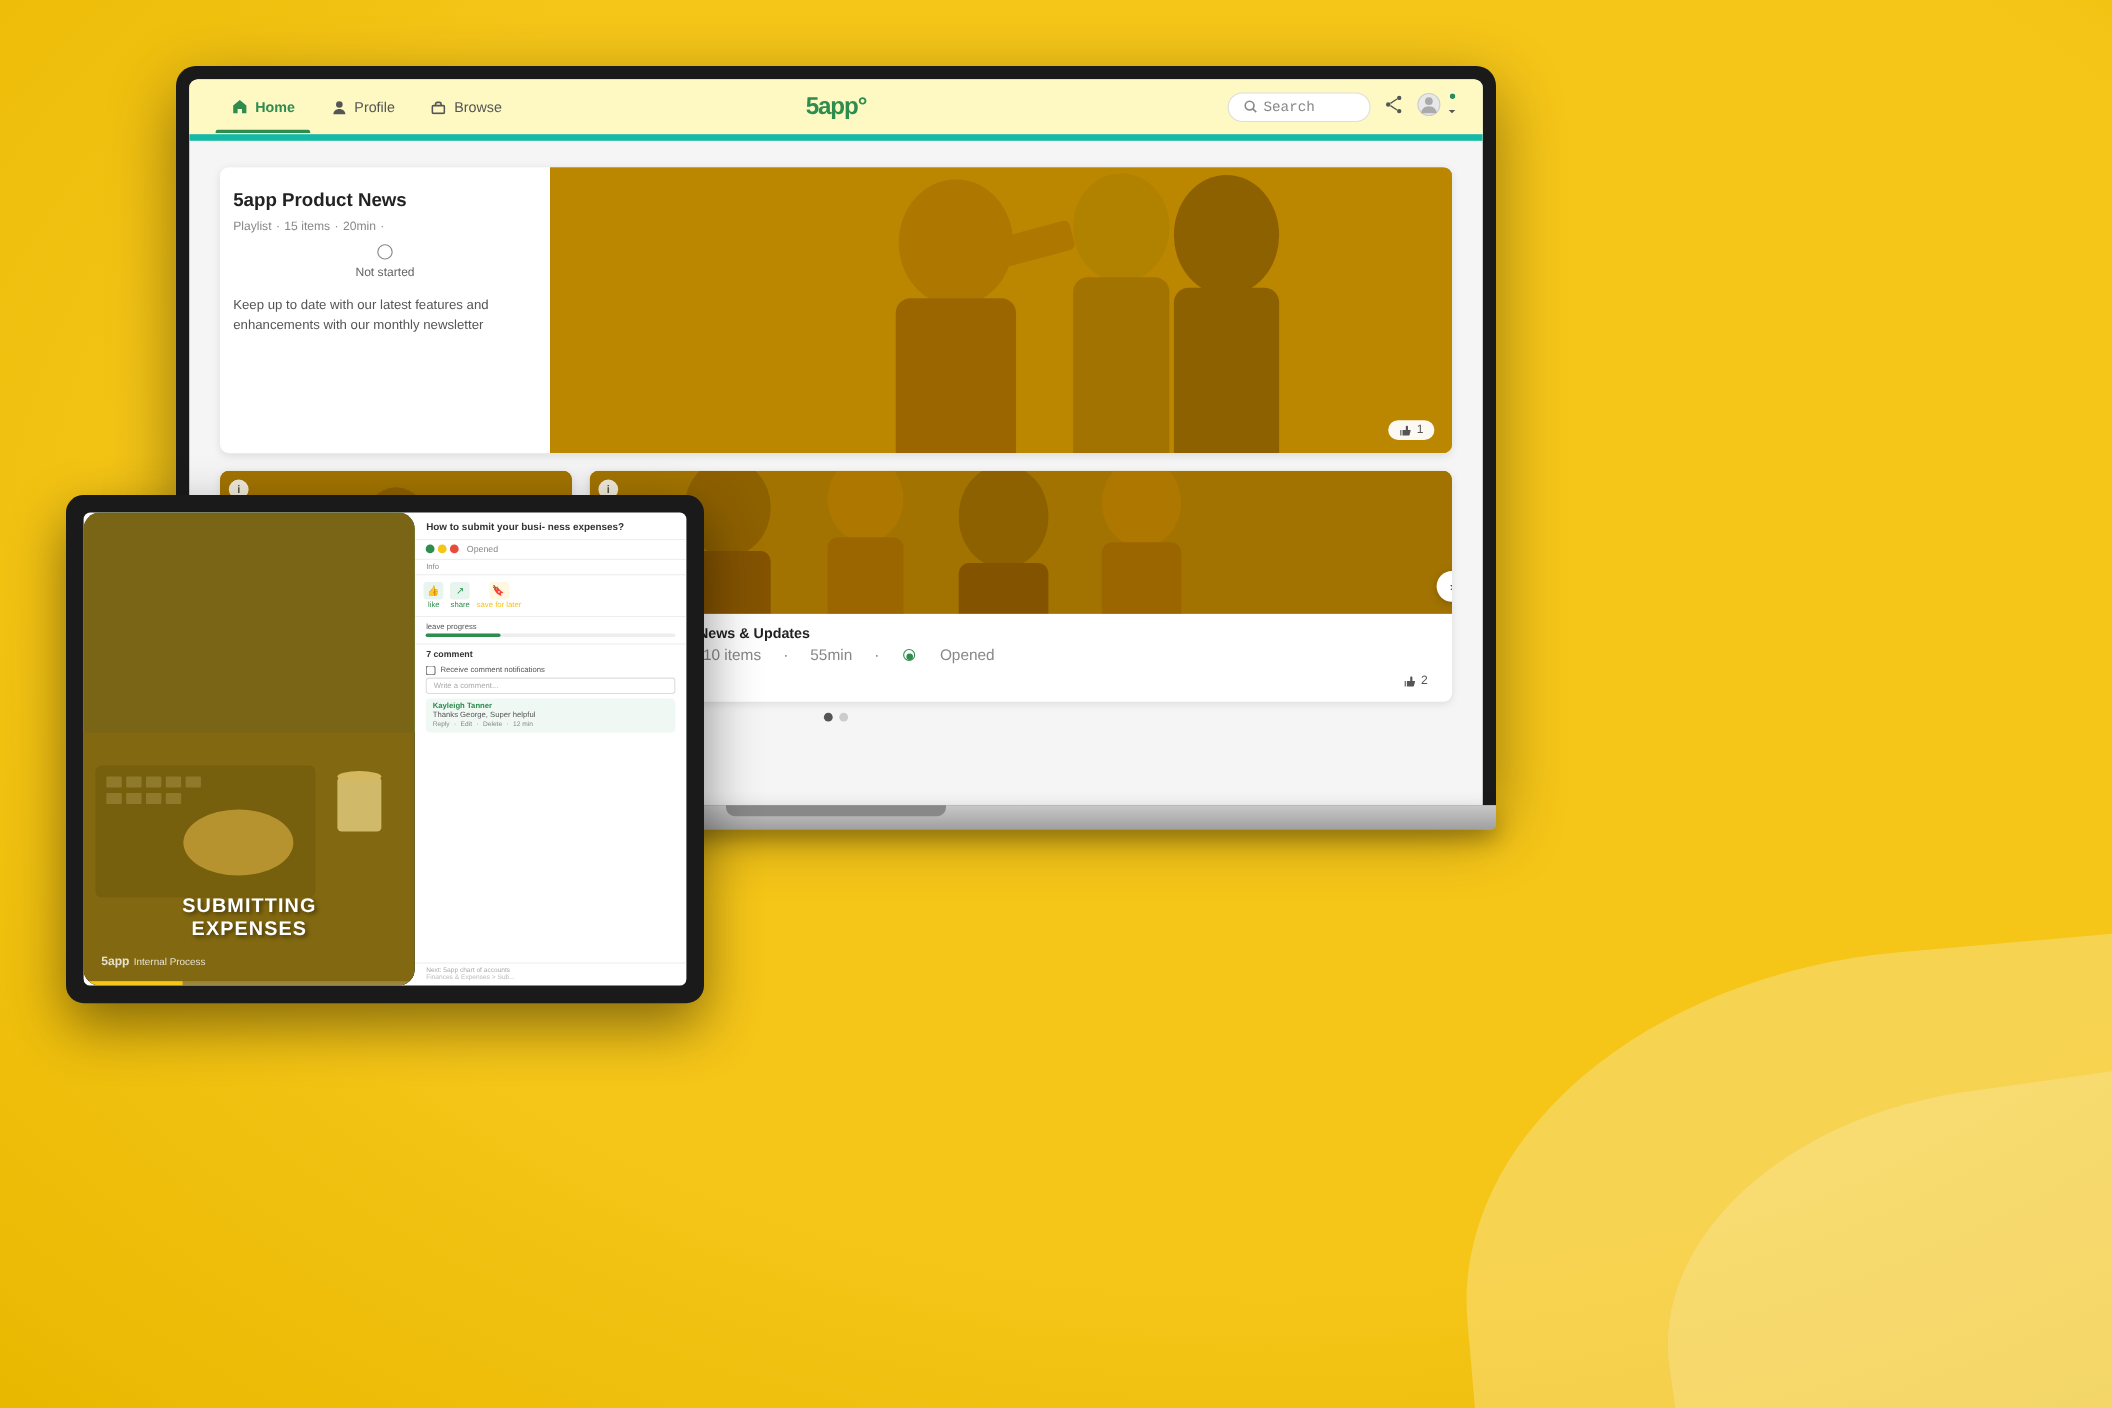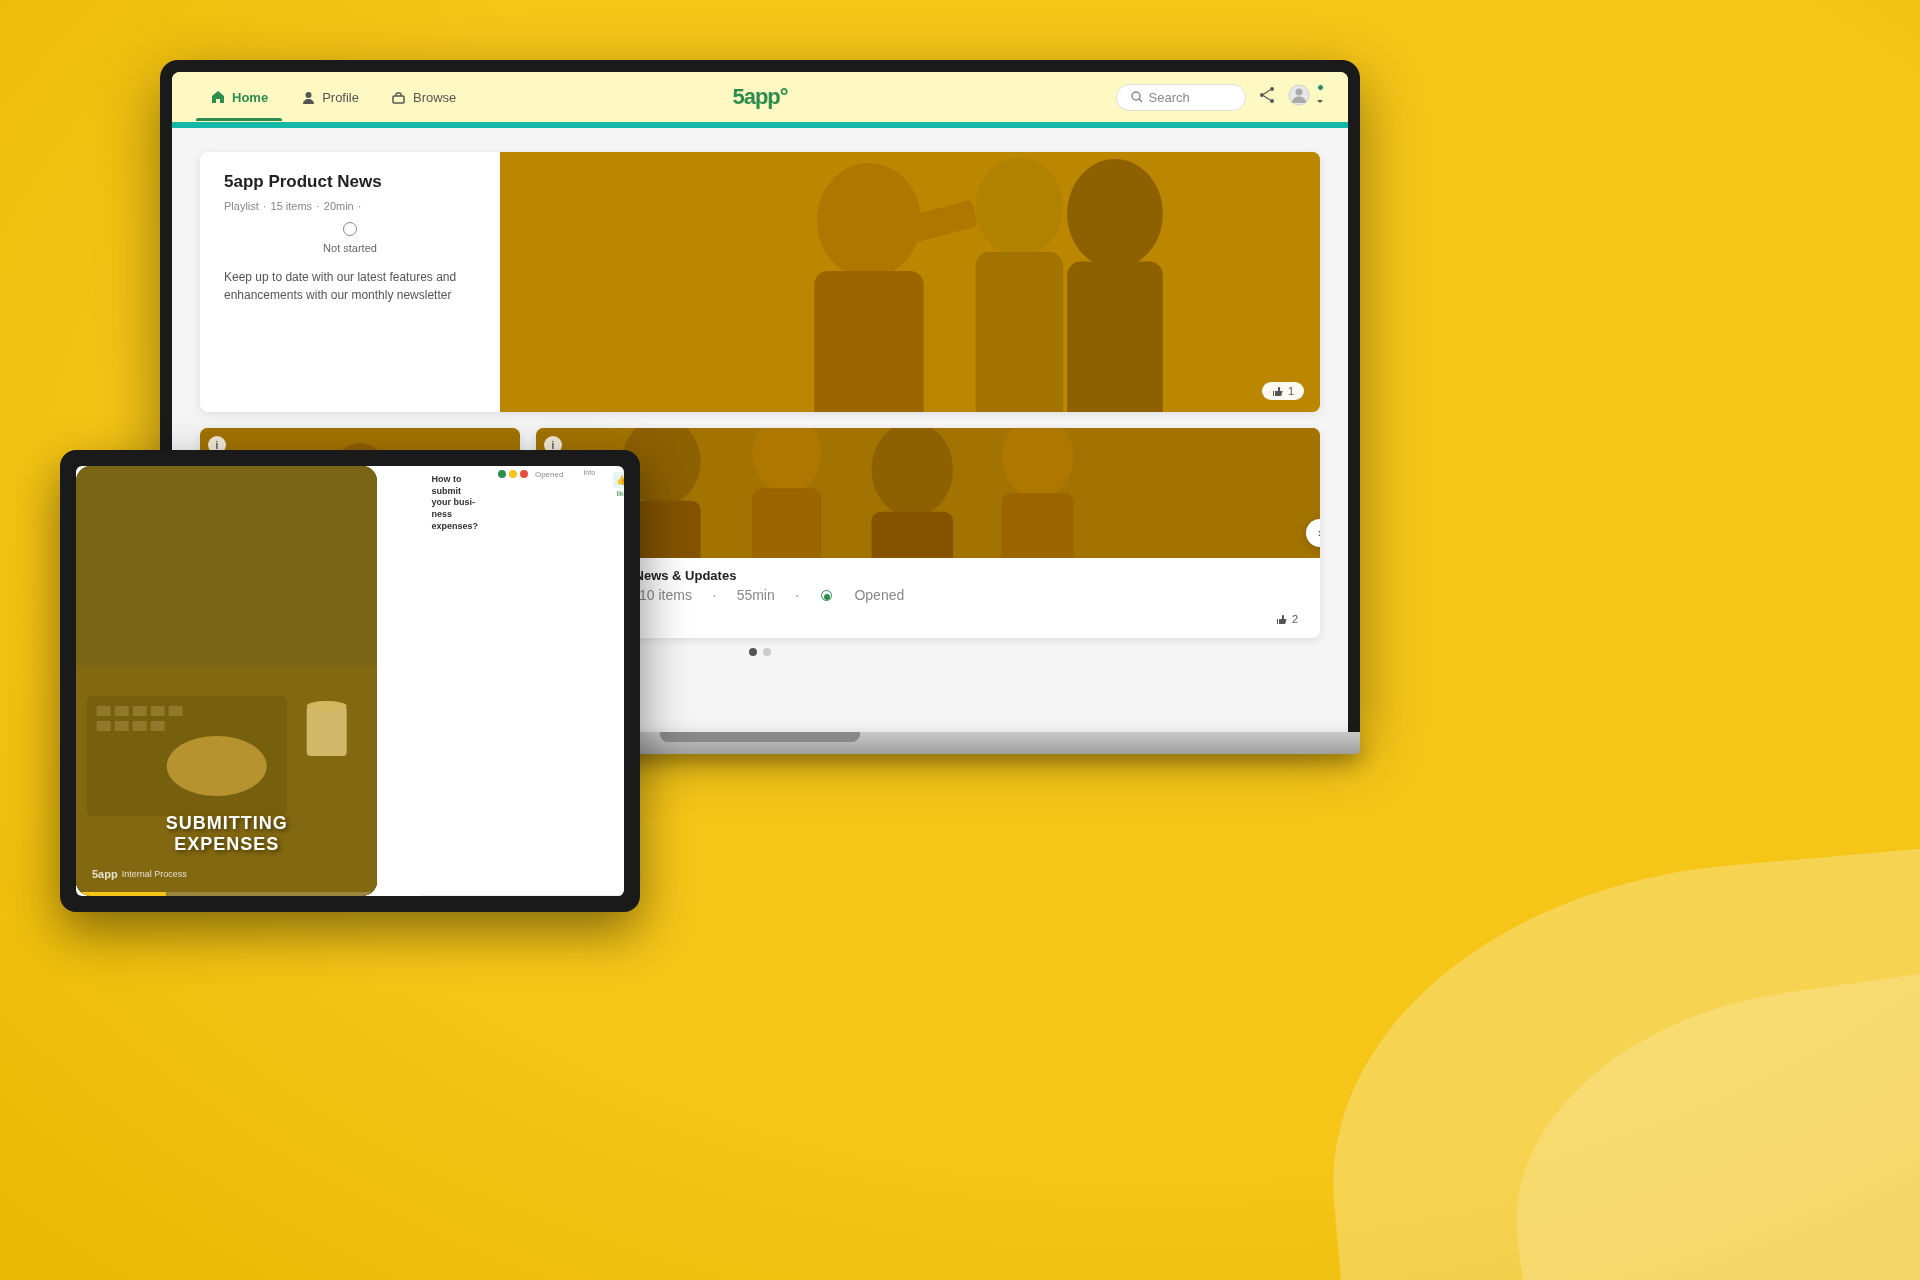--- a/index.html
+++ b/index.html
@@ -146,20 +146,21 @@
       display: flex;
       align-items: center;
       gap: 6px;
       border: 1px solid #ddd;
       border-radius: 20px;
       padding: 5px 14px;
       font-size: 13px;
       color: #888;
       background: #fff;
       width: 130px;
+      font-family: Liberation Mono, monospace;
     }
 
     .app-content {
       padding: 24px 28px;
       overflow: hidden;
       height: calc(660px - 56px);
     }
 
     .section-title {
       font-size: 20px;
@@ -172,21 +173,21 @@
       background: #fff;
       border-radius: 8px;
       box-shadow: 0 2px 8px rgba(0,0,0,0.1);
       display: flex;
       height: 260px;
       overflow: hidden;
       margin-bottom: 16px;
     }
 
     .card-text {
-      padding: 20px 24px;
+      padding: 20px 12px;
       width: 300px;
       flex-shrink: 0;
     }
 
     .card-title {
       font-size: 17px;
       font-weight: 700;
       color: #222;
       margin-bottom: 8px;
     }
@@ -421,21 +422,21 @@
     .video-progress-bar {
       height: 100%;
       width: 30%;
       background: #F5C518;
     }
 
     .tablet-sidebar {
       flex: 1;
       overflow: hidden;
       display: flex;
-      margin-left: 44px;
+      flex-direction: column;
     }
 
     .ts-header {
       padding: 8px 10px 4px;
       border-bottom: 1px solid #eee;
     }
     .ts-header-title {
       font-size: 9px;
       font-weight: 700;
       color: #333;

